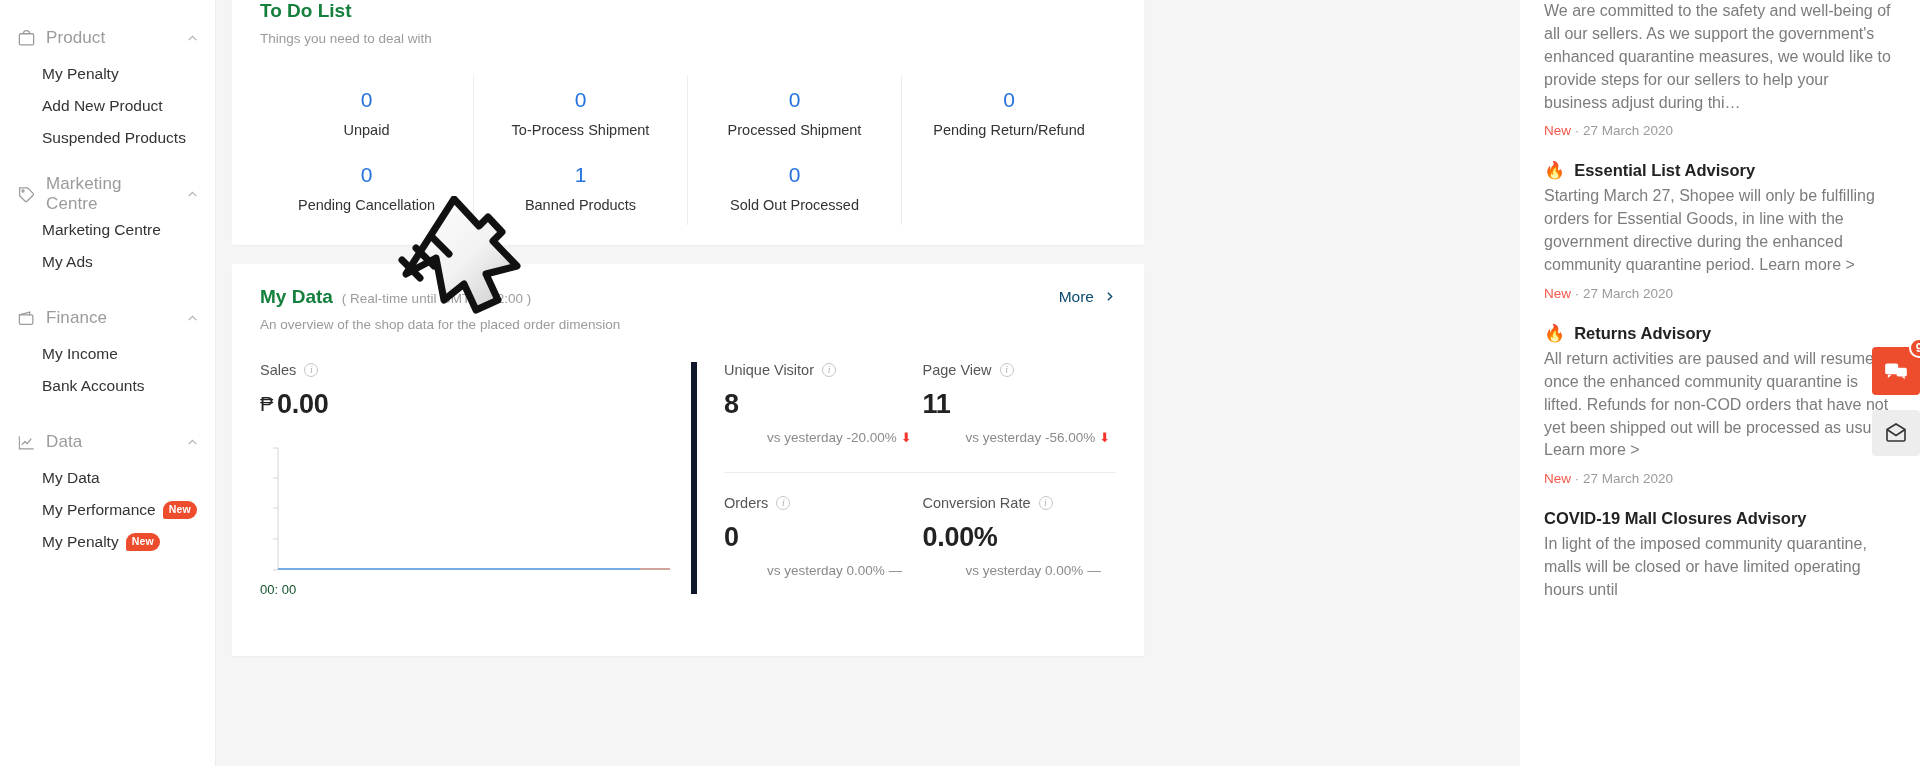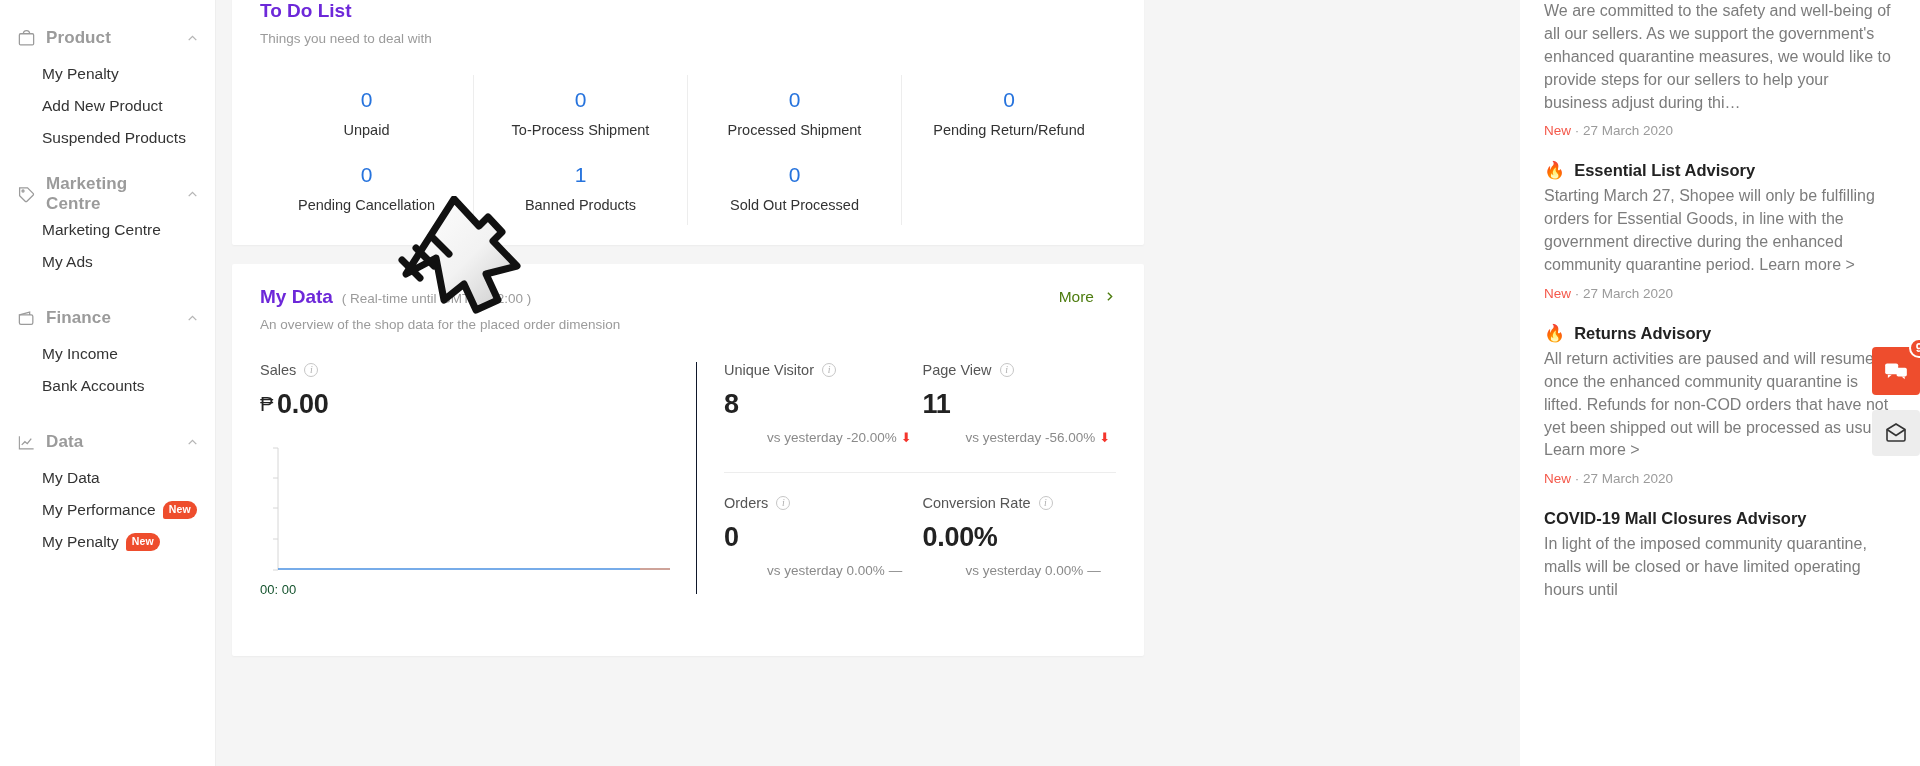--- a/index.html
+++ b/index.html
@@ -22,21 +22,21 @@
   .group-head {
     display:flex; align-items:center; gap:10px;
     padding:0 16px; height:40px; cursor:pointer;
   }
   .group-head .gicon {
     width:20px; height:20px; flex:0 0 20px;
     display:flex; align-items:center; justify-content:center;
     color:#9b9b9b;
   }
   .group-head .gtitle {
-    font-size:17px; color:#9b9b9b; font-weight:700; letter-spacing:.1px;
+    font-size:17px; color:#9b9b9b; font-weight:400; letter-spacing:.1px;
     flex:1;
   }
   .chev {
     width:14px; height:14px; flex:0 0 14px; color:#b5b5b5;
     display:flex; align-items:center; justify-content:center;
   }
   .nav-item {
     display:flex; align-items:center; gap:7px;
     height:32px; padding-left:42px; padding-right:8px;
     font-size:15.5px; color:#333333; cursor:pointer; white-space:nowrap;
@@ -55,48 +55,48 @@
     background:#f5f5f5; overflow:hidden; padding:0 16px;
   }
   .card {
     background:#ffffff; border-radius:2px;
     box-shadow:0 1px 2px rgba(0,0,0,.04);
     position:relative;
   }
 
   
   .todo-card { margin-top:-22px; padding:22px 28px 20px; width:912px; }
-  .card-title { font-size:19px; font-weight:700; color:#6d28d9; }
+  .card-title { font-size:19px; font-weight:700; color:#15803d; }
   .card-sub { font-size:13.5px; color:#9b9b9b; margin-top:9px; }
   .todo-grid {
     display:flex; flex-wrap:wrap; margin-top:29px;
   }
   .todo-cell {
     width:25%; text-align:center; padding:13px 4px 12px;
     border-right:1px solid #ededed; cursor:pointer;
   }
   .todo-cell:nth-child(4n) { border-right:none; }
   .todo-cell.empty { cursor:default; }
   .todo-num { font-size:21px; color:#2673dd; font-weight:400; line-height:1.1; }
   .todo-lbl { font-size:14.5px; color:#333; margin-top:11px; }
 
   
   .mydata-card { margin-top:19px; padding:22px 28px 26px; width:912px; height:392px; }
   .mydata-head { display:flex; align-items:flex-start; }
   .mydata-head .left { flex:1; }
   .title-row { display:flex; align-items:baseline; gap:9px; }
   .realtime { font-size:13.5px; color:#9b9b9b; }
   .more-link {
-    font-size:15.5px; color:#4d7c0f; cursor:pointer;
+    font-size:15.5px; color:#0c4a6e; cursor:pointer;
     display:flex; align-items:center; gap:9px; padding-top:2px;
   }
   .more-chev { font-size:15px; line-height:1; }
 
   .metrics { display:flex; margin-top:30px; }
-  .metric-left { width:437px; border-right:1px solid #0f172a; padding-right:12px; }
+  .metric-left { width:437px; border-right:6px solid #0f172a; padding-right:12px; }
   .metric-right { flex:1; padding-left:27px; }
   .m-label { font-size:14.5px; color:#555; display:flex; align-items:center; gap:8px; }
   .info-i {
     width:14px; height:14px; border-radius:50%;
     border:1px solid #c6c6c6; color:#b0b0b0;
     font-size:10px; line-height:12px; text-align:center;
     font-family:"Liberation Serif", serif; font-style:italic;
     display:inline-block; cursor:pointer; flex:0 0 14px;
   }
   .m-value { font-size:27px; color:#222; font-weight:700; margin-top:11px; letter-spacing:-.3px; }

